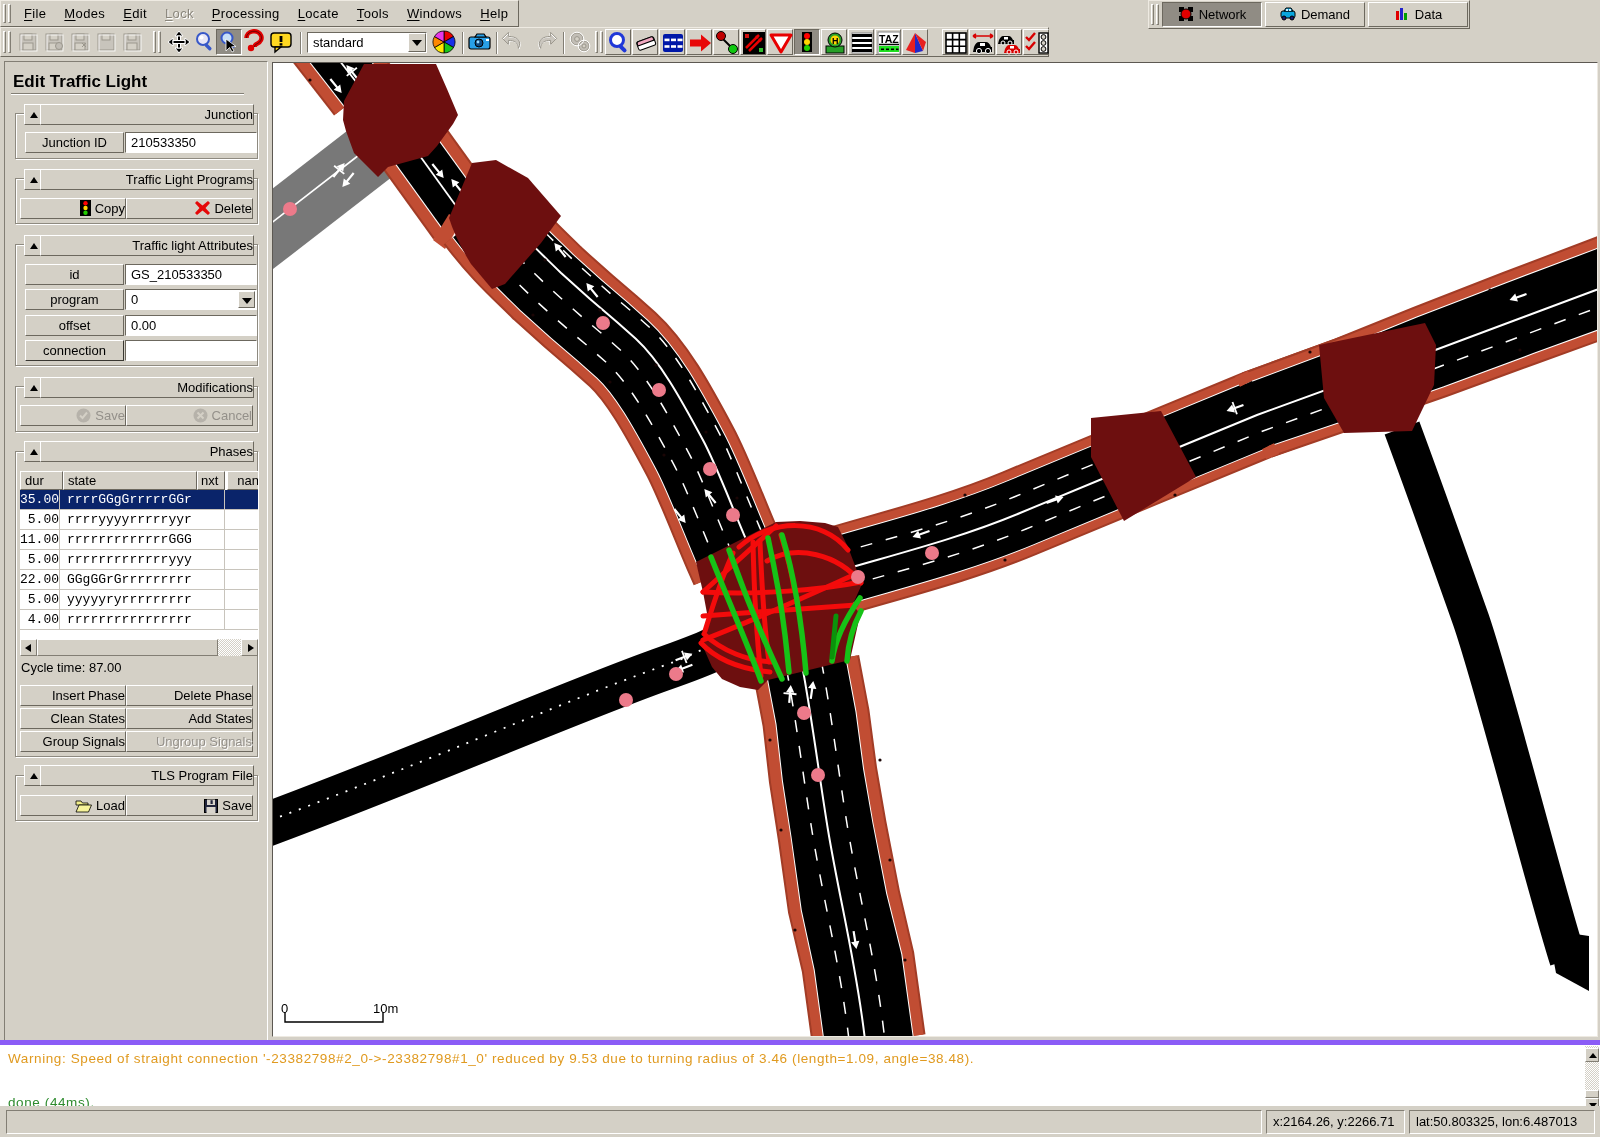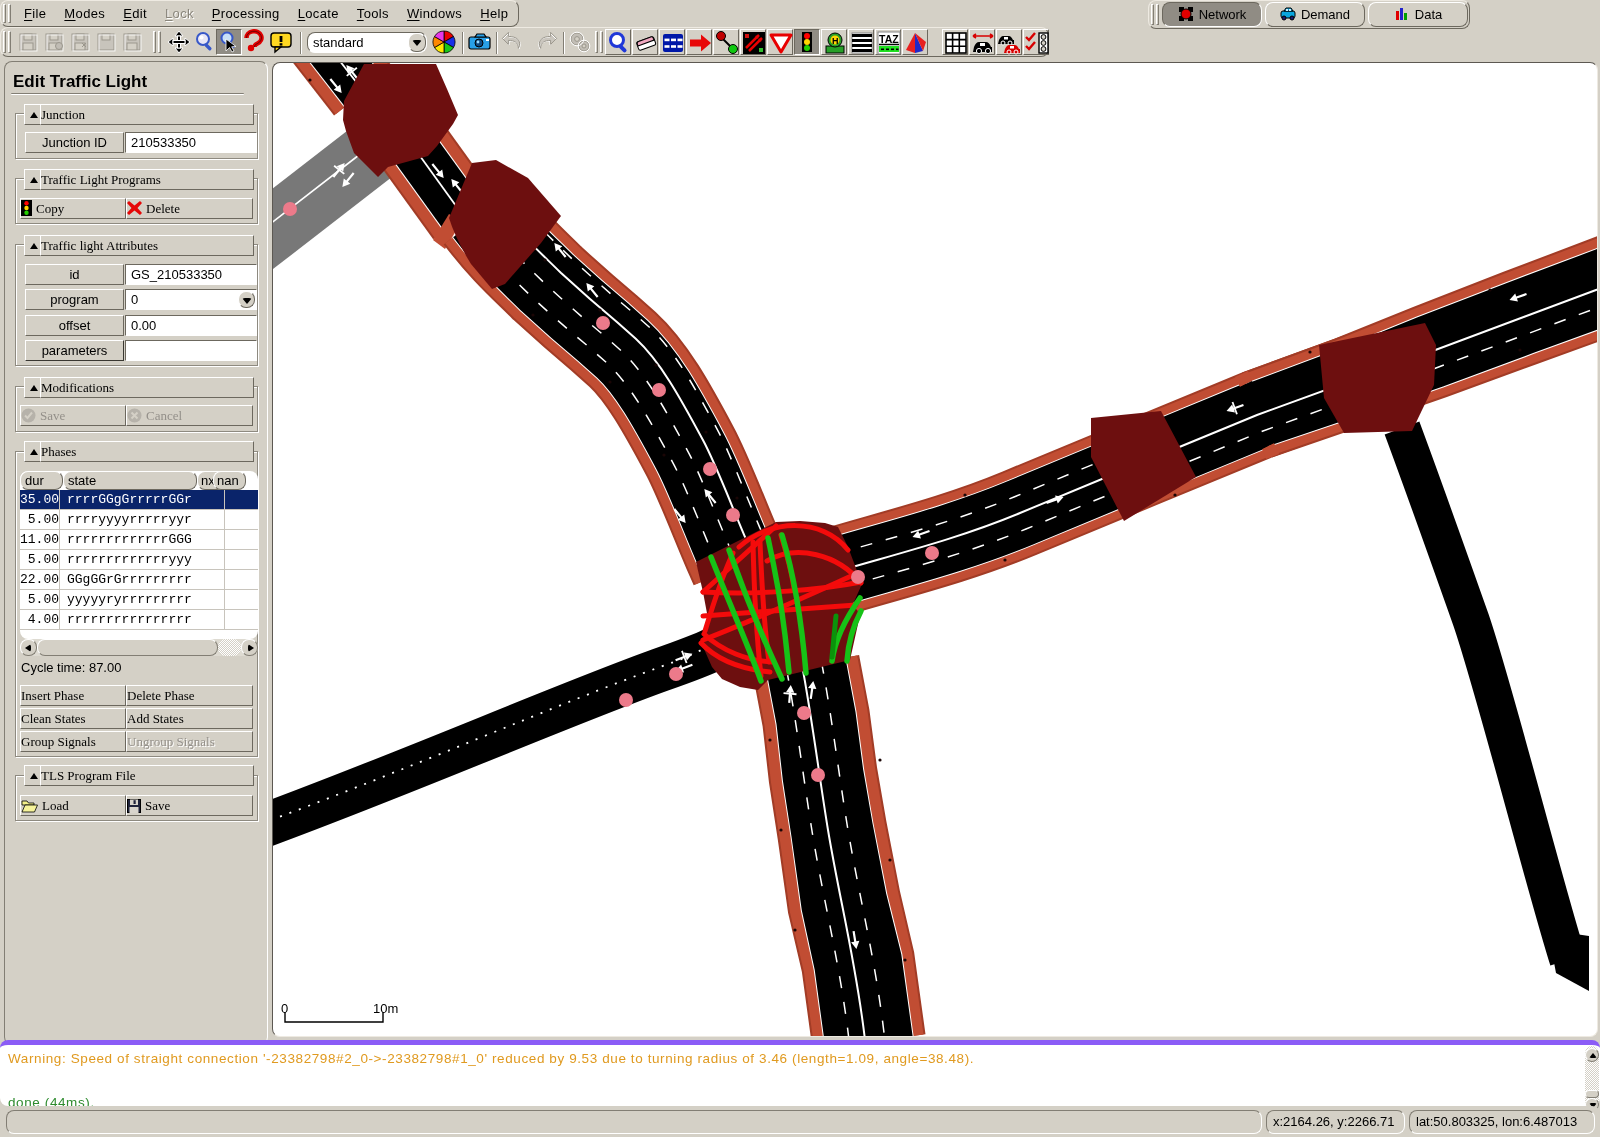--- a/index.html
+++ b/index.html
@@ -2,28 +2,28 @@
 <html><head>
 <meta charset="utf-8">
 <style>
 * { margin:0; padding:0; box-sizing:border-box; }
 html,body { width:1600px; height:1137px; overflow:hidden; }
 body { background:#d4d0c6; font-family:"Liberation Sans", sans-serif; font-size:13px; color:#000; position:relative; }
 .raised { border:1px solid; border-color:#ffffff #827e74 #827e74 #ffffff; }
 .raised2 { border:1px solid; border-color:#eeeae2 #6c685e #6c685e #eeeae2; background:#d4d0c6; }
 .sunken { border:1px solid; border-color:#827e74 #ffffff #ffffff #827e74; }
 .field { border:1px solid; border-color:#6c685e #ffffff #ffffff #6c685e; background:#fff; }
-.abs { position:absolute;border-radius:8px; }
+.abs { position:absolute; }
 .grip { position:absolute; top:3px; bottom:3px; width:3px; border:1px solid; border-color:#ffffff #827e74 #827e74 #ffffff; }
 .tbtn { position:absolute; width:26px; height:26px; }
 .tbtn.pressed { background:#908c84; border:1px solid; border-color:#6c685e #ffffff #ffffff #6c685e; }
 .tbtn.mb { border:1px solid; border-color:#ffffff #6c685e #6c685e #ffffff; }
 .sep { position:absolute; top:4px; height:22px; width:2px; border-left:1px solid #827e74; border-right:1px solid #fff; }
 u { text-decoration:underline; text-underline-offset:2px; }
-.glab { position:absolute; height:21px; line-height:19px; text-align:left; border:1px solid; border-color:#ffffff #6c685e #6c685e #ffffff; background:#d4d0c6;font-family:Liberation Serif, serif; }
+.glab { position:absolute; height:21px; line-height:19px; text-align:right; border:1px solid; border-color:#ffffff #6c685e #6c685e #ffffff; background:#d4d0c6; }
 .rowlab { position:absolute; left:20px; width:99px; height:21px; line-height:19px; text-align:center; border:1px solid; border-color:#ffffff #6c685e #6c685e #ffffff; background:#d4d0c6; }
 .rowfield { position:absolute; left:120px; width:132px; height:21px; line-height:19px; padding-left:5px; border:1px solid; border-color:#6c685e #ffffff #ffffff #6c685e; background:#fff; }
 .collapse { position:absolute; left:19px; width:21px; height:21px; border:1px solid; border-color:#ffffff #6c685e #6c685e #ffffff; background:#d4d0c6; }
 .collapse:after { content:""; position:absolute; left:5px; top:7px; border-left:4px solid transparent; border-right:4px solid transparent; border-bottom:6px solid #000; }
 .etched { position:absolute; border:1px solid #8e8a80; box-shadow:1px 1px 0 #ffffff, inset 1px 1px 0 #ffffff; }
 .mono { font-family:"Liberation Mono", monospace; }
 </style>
 </head>
 <body>
 
@@ -346,21 +346,21 @@
   <div class="rowlab" style="top:202px;">id</div>
   <div class="rowfield" style="top:202px;">GS_210533350</div>
   <div class="rowlab" style="top:227px;">program</div>
   <div class="rowfield" style="top:227px;">0
     <span class="abs" style="right:1px;top:1px;width:17px;height:17px;background:#d4d0c6;border:1px solid;border-color:#ffffff #6c685e #6c685e #ffffff;">
         <span class="abs" style="left:3px;top:6px;border-left:5px solid transparent;border-right:5px solid transparent;border-top:6px solid #000;"></span>
       </span>
   </div>
   <div class="rowlab" style="top:253px;">offset</div>
   <div class="rowfield" style="top:253px;">0.00</div>
-  <div class="rowlab" style="top:278px;border-color:#ffffff #3a3832 #3a3832 #ffffff;">parameters</div>
+  <div class="rowlab" style="top:278px;border-color:#ffffff #3a3832 #3a3832 #ffffff;">connection</div>
   <div class="rowfield" style="top:278px;"></div>
 
   <div class="etched" style="left:10px;top:324px;width:243px;height:46px;"></div>
   <div class="collapse" style="top:315px;"></div>
   <div class="glab" style="left:35px;width:214px;top:315px;">Modifications</div>
   <div class="glab" style="left:15px;width:106px;top:343px;color:#94908a;"><svg width="15" height="15" viewBox="0 0 15 15" style="vertical-align:-3px;margin-right:4px;">
         <circle cx="7.5" cy="7.5" r="7" fill="#b6b2aa"></circle>
         <path d="M4 7.5 L6.5 10 L11 4.5" stroke="#d4d0c6" stroke-width="2" fill="none"></path>
       </svg>Save</div>
   <div class="glab" style="left:121px;width:127px;top:343px;color:#94908a;"><svg width="15" height="15" viewBox="0 0 15 15" style="vertical-align:-3px;margin-right:4px;">
@@ -369,21 +369,21 @@
       </svg>Cancel</div>
 
   <div class="etched" style="left:10px;top:389px;width:243px;height:306px;"></div>
   <div class="collapse" style="top:379px;"></div>
   <div class="glab" style="left:35px;width:214px;top:379px;">Phases</div>
 
   <div class="abs" style="left:15px;top:409px;width:238px;height:168px;background:#fff;overflow:hidden;">
     <div class="abs" style="left:0;top:0;width:43px;height:19px;background:#d4d0c6;border:1px solid;border-color:#ffffff #6c685e #6c685e #ffffff;padding-left:4px;line-height:17px;">dur</div>
     <div class="abs" style="left:43px;top:0;width:134px;height:19px;background:#d4d0c6;border:1px solid;border-color:#ffffff #6c685e #6c685e #ffffff;padding-left:4px;line-height:17px;">state</div>
     <div class="abs" style="left:177px;top:0;width:28px;height:19px;background:#d4d0c6;border:1px solid;border-color:#ffffff #6c685e #6c685e #ffffff;padding-left:3px;line-height:17px;">nxt</div>
-    <div class="abs" style="left:193px;top:0;width:33px;height:19px;background:#d4d0c6;border:1px solid;border-color:#ffffff #6c685e #6c685e #ffffff;padding-left:3px;line-height:17px;">nan</div>
+    <div class="abs" style="left:207px;top:0;width:33px;height:19px;background:#d4d0c6;border:1px solid;border-color:#ffffff #6c685e #6c685e #ffffff;padding-left:3px;line-height:17px;text-align:right;">nan</div>
     <div id="phrows" class="abs mono" style="left:0;top:19px;width:238px;font-size:13px;">
         <div style="position:absolute;left:0;top:0px;width:238px;height:20px;background:#0a246a;color:#ffffff;">
           <span style="position:absolute;left:0;top:0;width:40px;text-align:left;line-height:19px;border-right:1px solid #c8c4bc;">35.00</span>
           <span style="position:absolute;left:47px;top:0;line-height:19px;">rrrrGGgGrrrrrGGr</span>
           <span style="position:absolute;left:177px;top:0;width:28px;height:20px;border-right:1px solid #c8c4bc;"></span>
           <span style="position:absolute;left:0px;top:19px;width:238px;border-bottom:1px solid #c8c4bc;"></span>
         </div>
         <div style="position:absolute;left:0;top:20px;width:238px;height:20px;background:#ffffff;color:#000000;">
           <span style="position:absolute;left:0;top:0;width:40px;text-align:right;line-height:19px;border-right:1px solid #c8c4bc;">5.00</span>
           <span style="position:absolute;left:47px;top:0;line-height:19px;">rrrryyyyrrrrryyr</span>

